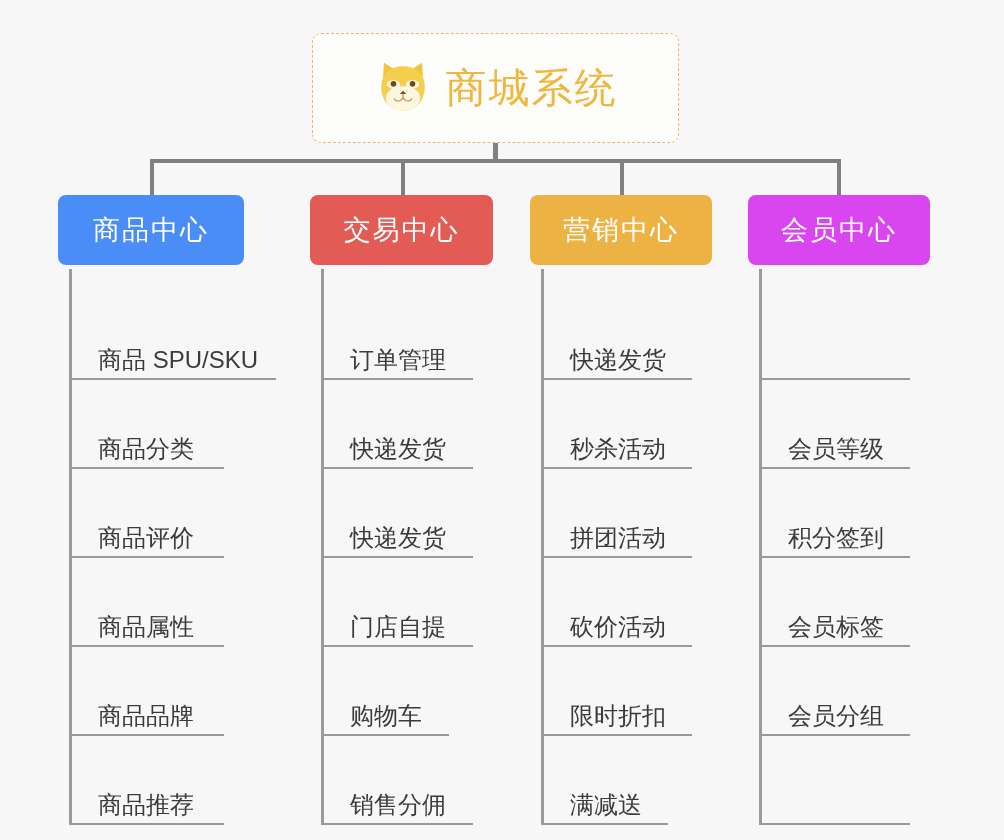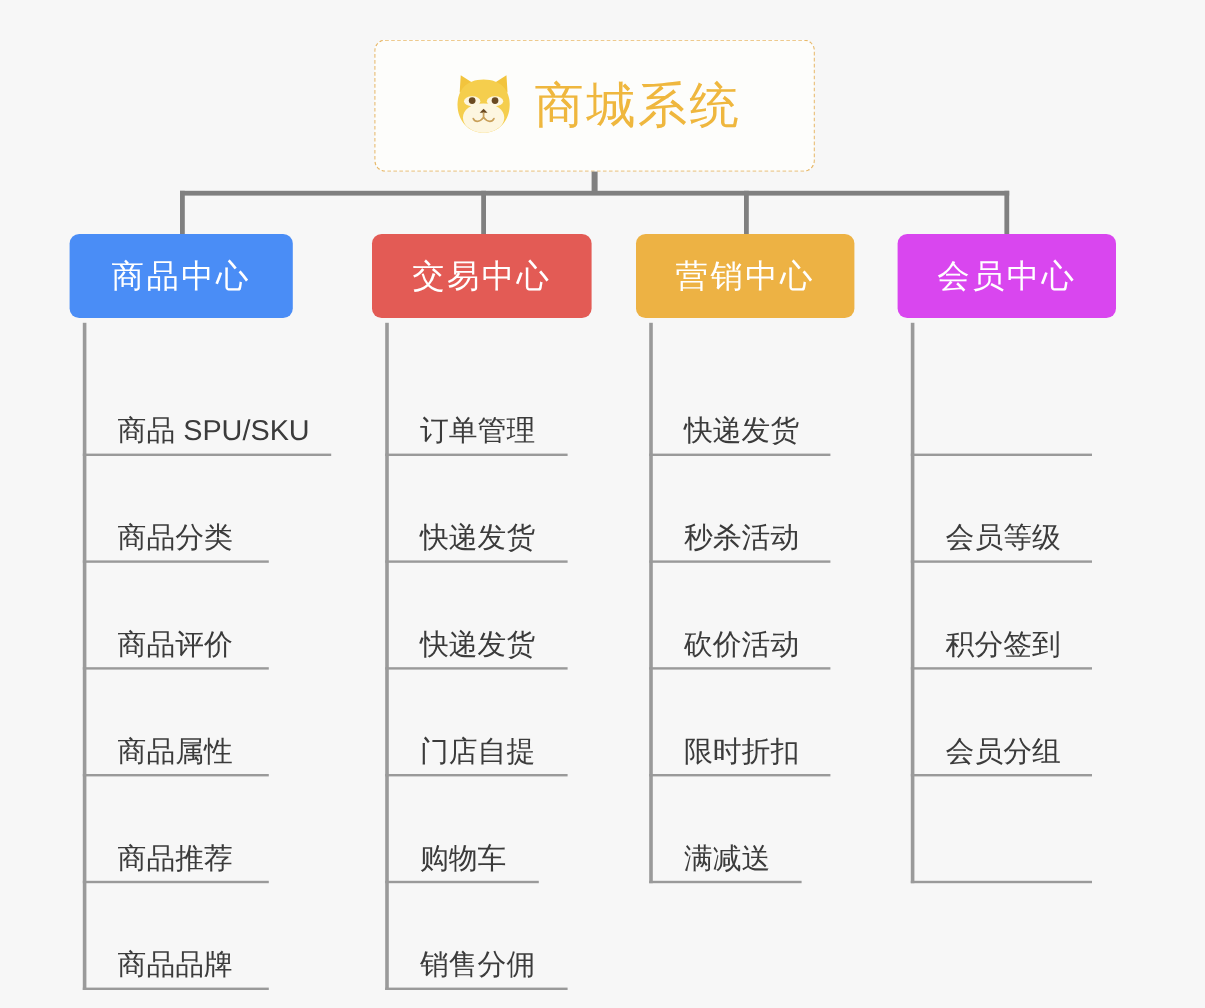--- a/index.html
+++ b/index.html
@@ -165,25 +165,25 @@
       </div>
       <div class="leaf-item">
         <span class="leaf-label">商品评价</span>
         <span class="leaf-rule" style="width:155px;"></span>
       </div>
       <div class="leaf-item">
         <span class="leaf-label">商品属性</span>
         <span class="leaf-rule" style="width:155px;"></span>
       </div>
       <div class="leaf-item">
+        <span class="leaf-label">商品品牌</span>
+        <span class="leaf-rule" style="width:155px;"></span>
+      </div>
+      <div class="leaf-item">
         <span class="leaf-label">商品推荐</span>
-        <span class="leaf-rule" style="width:155px;"></span>
-      </div>
-      <div class="leaf-item">
-        <span class="leaf-label">商品品牌</span>
         <span class="leaf-rule" style="width:155px;"></span>
       </div>
     </div>
   </div>
 
   <div class="column" style="left:310px; width:183px;">
     <div class="cat-header" style="background:#e35b55; width:183px;">
       <span>交易中心</span>
     </div>
     <div class="leaf-list">
@@ -223,20 +223,24 @@
       <div class="spine"></div>
       <div class="leaf-item">
         <span class="leaf-label">快递发货</span>
         <span class="leaf-rule" style="width:151px;"></span>
       </div>
       <div class="leaf-item">
         <span class="leaf-label">秒杀活动</span>
         <span class="leaf-rule" style="width:151px;"></span>
       </div>
       <div class="leaf-item">
+        <span class="leaf-label">拼团活动</span>
+        <span class="leaf-rule" style="width:151px;"></span>
+      </div>
+      <div class="leaf-item">
         <span class="leaf-label">砍价活动</span>
         <span class="leaf-rule" style="width:151px;"></span>
       </div>
       <div class="leaf-item">
         <span class="leaf-label">限时折扣</span>
         <span class="leaf-rule" style="width:151px;"></span>
       </div>
       <div class="leaf-item">
         <span class="leaf-label">满减送</span>
         <span class="leaf-rule" style="width:127px;"></span>
@@ -255,20 +259,24 @@
       </div>
       <div class="leaf-item">
         <span class="leaf-label">会员等级</span>
         <span class="leaf-rule" style="width:151px;"></span>
       </div>
       <div class="leaf-item">
         <span class="leaf-label">积分签到</span>
         <span class="leaf-rule" style="width:151px;"></span>
       </div>
       <div class="leaf-item">
+        <span class="leaf-label">会员标签</span>
+        <span class="leaf-rule" style="width:151px;"></span>
+      </div>
+      <div class="leaf-item">
         <span class="leaf-label">会员分组</span>
         <span class="leaf-rule" style="width:151px;"></span>
       </div>
       <div class="leaf-item">
         <span class="leaf-rule" style="width:151px;"></span>
       </div>
     </div>
   </div>
 
 </div>

